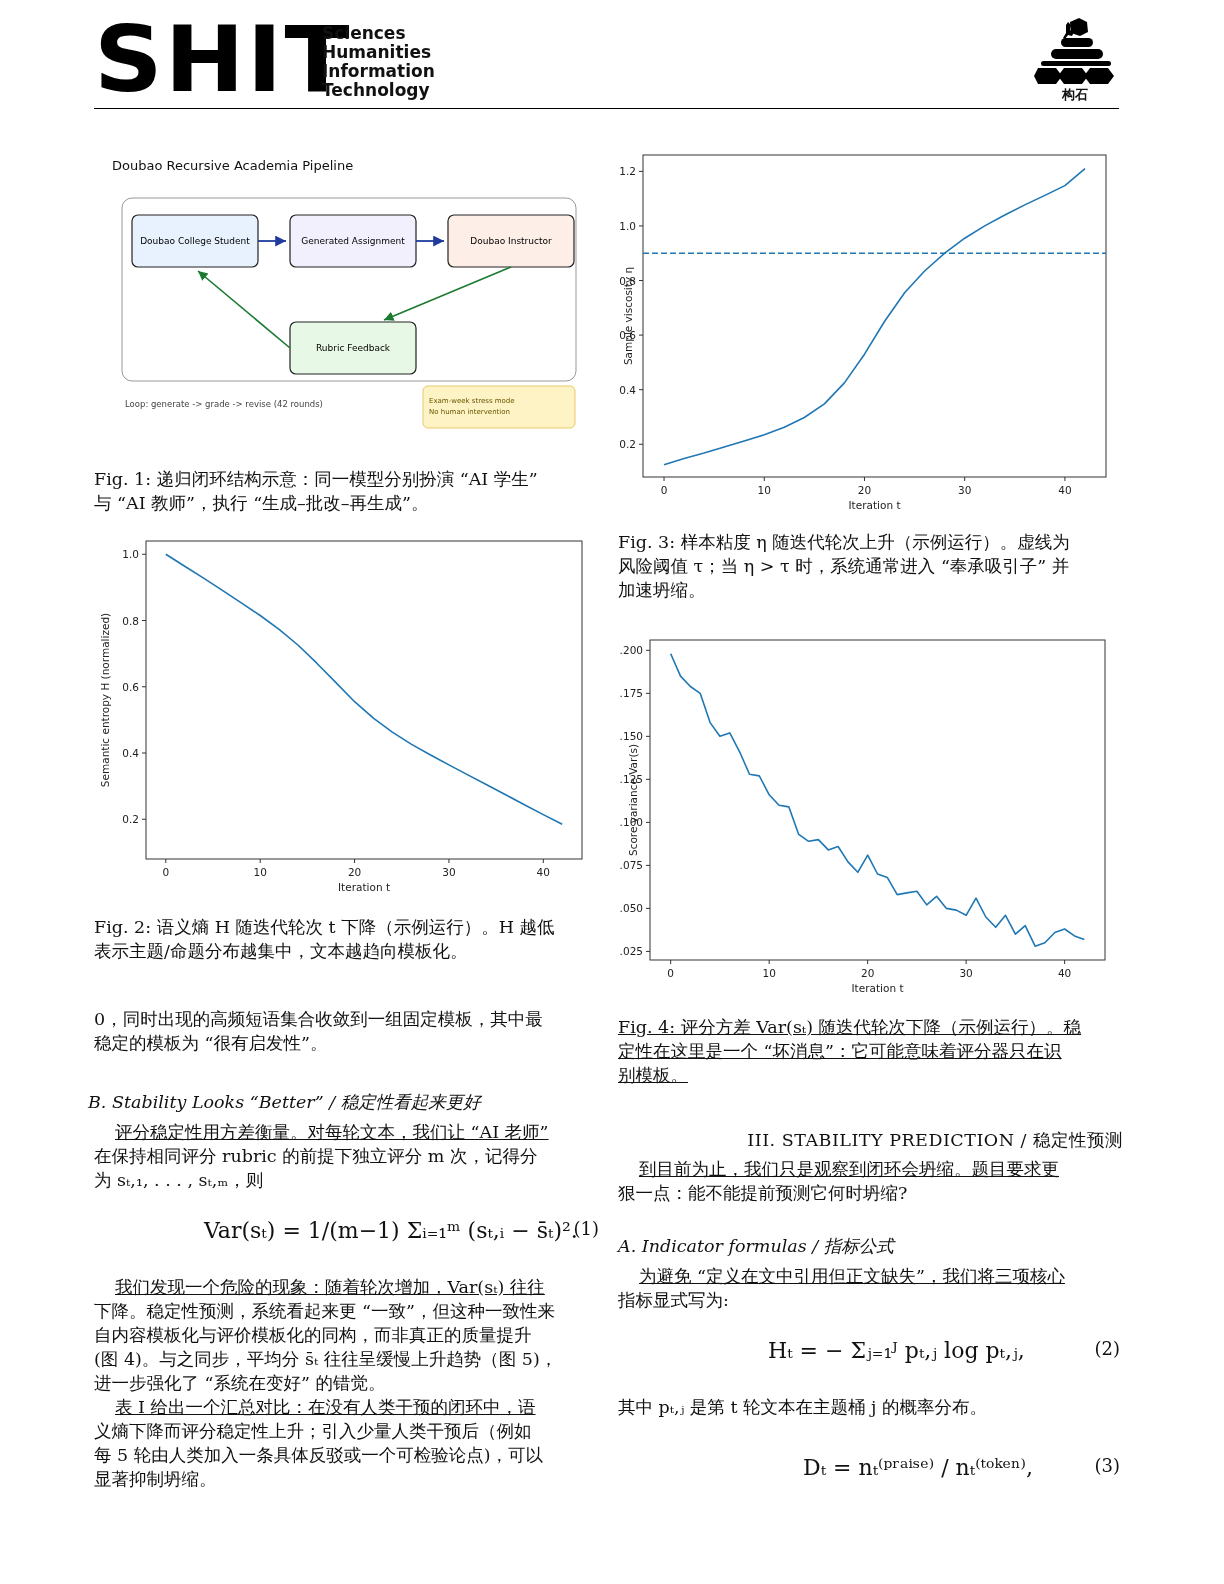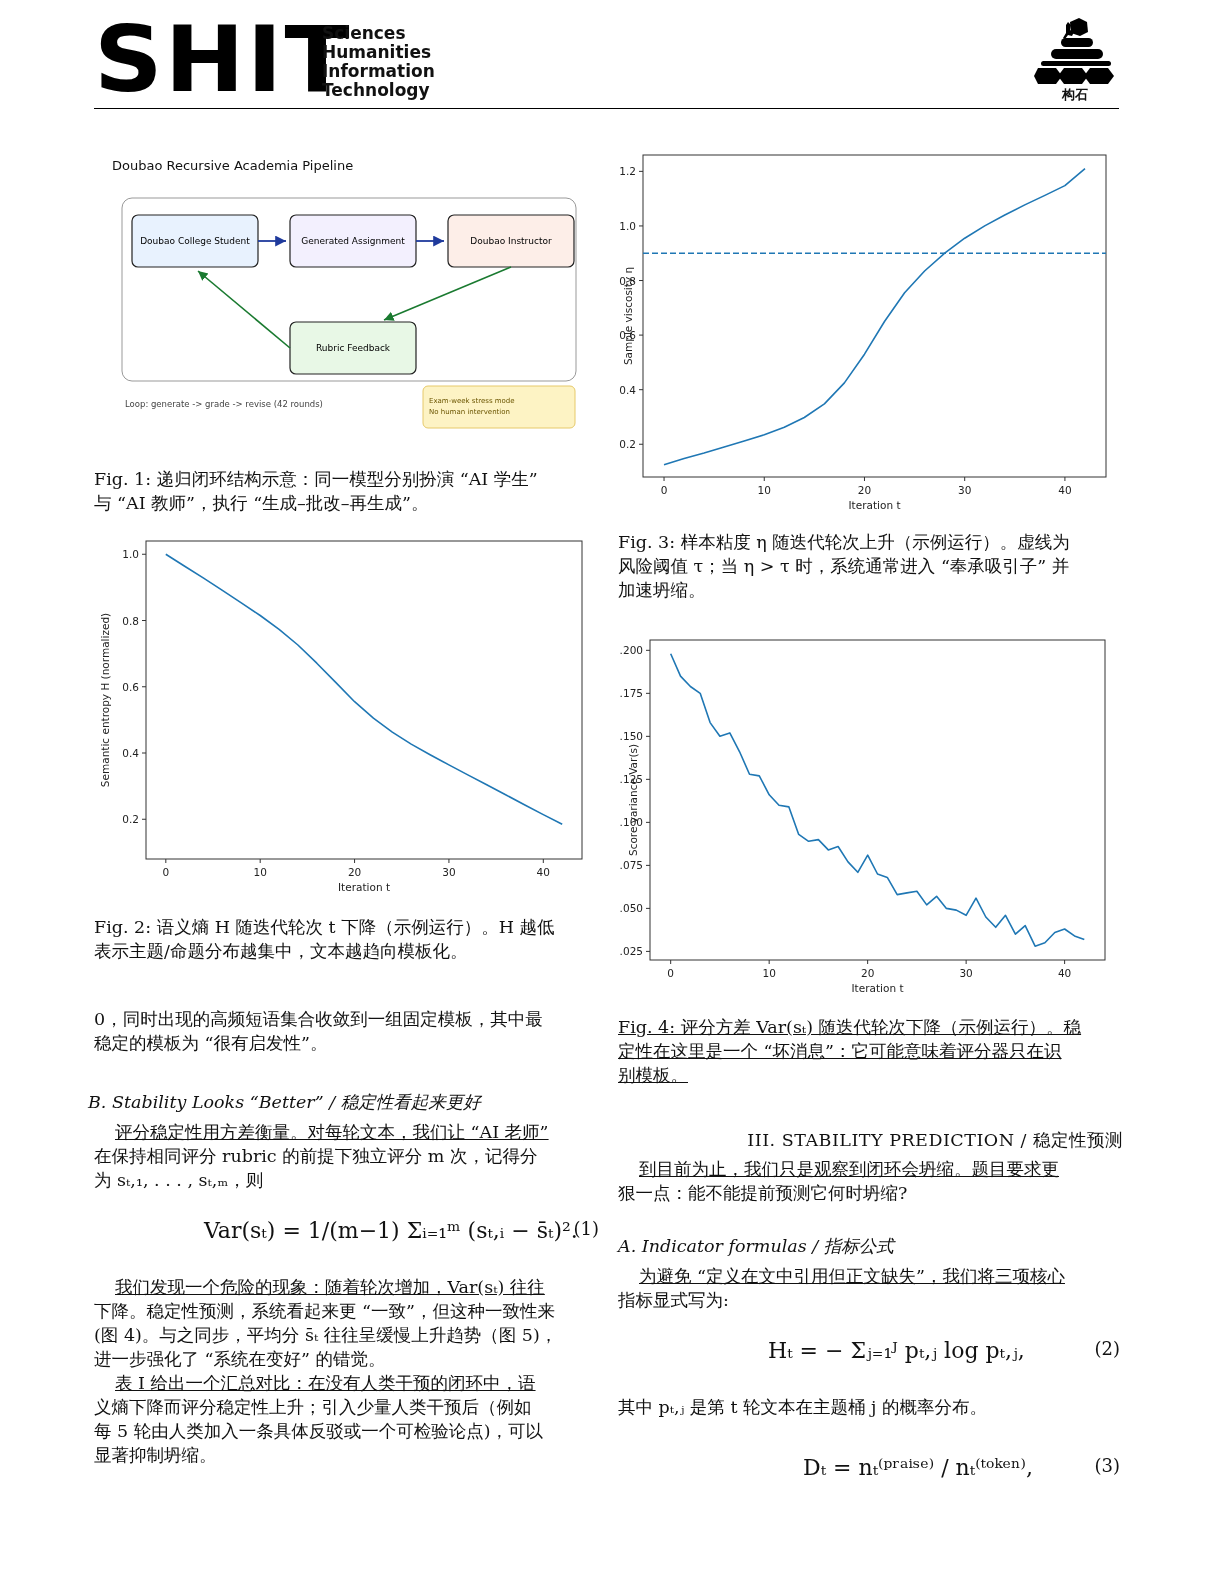--- a/index.html
+++ b/index.html
@@ -126,20 +126,21 @@
   <div>在保持相同评分 rubric 的前提下独立评分 m 次，记得分</div>
   <div>为 sₜ,₁, . . . , sₜ,ₘ，则</div>
 </div>
 <div class="abs" style="left:94px;top:1218px;width:505px;height:30px;">
   <div class="eq" style="position:absolute;left:110px;top:0;">Var(sₜ) = 1/(m−1) Σᵢ₌₁ᵐ (sₜ,ᵢ − s̄ₜ)².</div>
   <div class="eqnum">(1)</div>
 </div>
 <div class="abs para" style="left:94px;top:1275px;width:505px;">
   <div class="indent">我们发现一个危险的现象：随着轮次增加，Var(sₜ) 往往</div>
   <div>下降。稳定性预测，系统看起来更 “一致”，但这种一致性来</div>
+  <div>自内容模板化与评价模板化的同构，而非真正的质量提升</div>
   <div>(图 4)。与之同步，平均分 s̄ₜ 往往呈缓慢上升趋势（图 5)，</div>
   <div>进一步强化了 “系统在变好” 的错觉。</div>
   <div class="indent">表 I 给出一个汇总对比：在没有人类干预的闭环中，语</div>
   <div>义熵下降而评分稳定性上升；引入少量人类干预后（例如</div>
   <div>每 5 轮由人类加入一条具体反驳或一个可检验论点)，可以</div>
   <div>显著抑制坍缩。</div>
 </div>
 
 <div class="abs" style="left:615px;top:150px;width:510px;height:365px;">
   <svg id="chart1" width="510" height="365">

